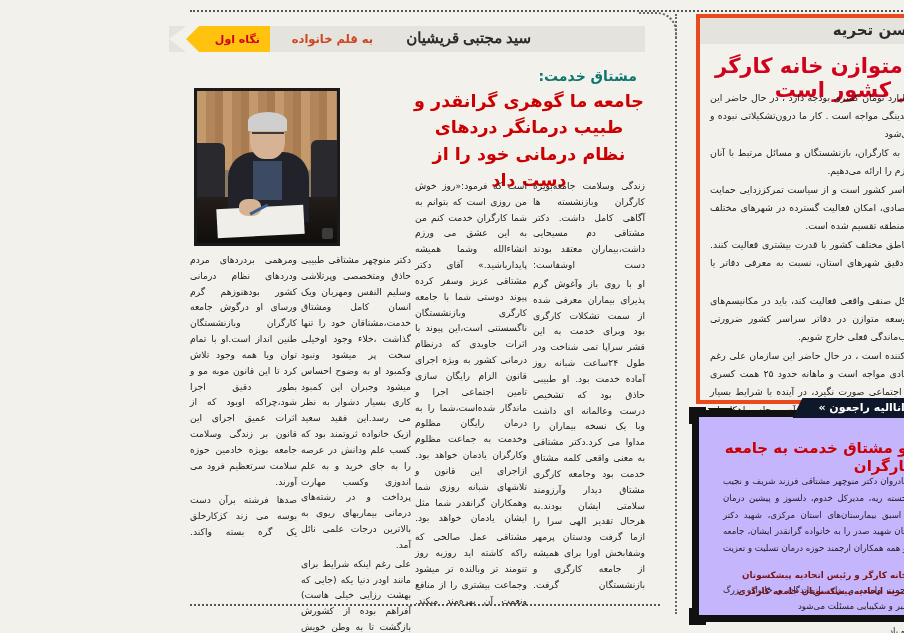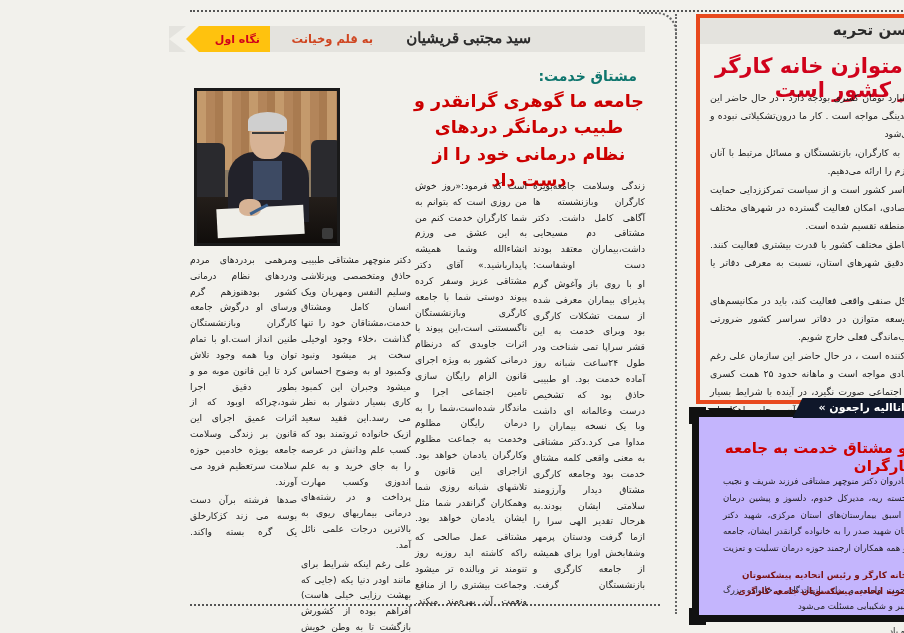--- a/index.html
+++ b/index.html
@@ -216,21 +216,21 @@
 
   <div class="top-rule"></div>
   <div class="bottom-rule"></div>
   <div class="v-divider"></div>
   <div class="v-divider-cap"></div>
 
   <div id="left-article">
 
     <div class="kicker-bar left-kicker"></div>
     <div class="kicker-tag light-notch" style="right:375px; top:0;">نگاه اول</div>
-    <div class="byline-small" style="right:272px;">به قلم وخیانت</div>
+    <div class="byline-small" style="right:272px;">به قلم خانواده</div>
     <div class="byline" style="right:114px;font-family:Liberation Serif, serif;">سید مجتبی قریشیان</div>
 
     <div class="eyebrow">مشتاق خدمت:</div>
     <div class="left-headline">جامعه ما گوهری گرانقدر و طبیب درمانگر دردهای نظام درمانی خود را از دست داد</div>
 
     <div class="photo-frame">
       <div class="photo-inner">
         <div class="ph-wall"></div>
         <div class="ph-chair-l"></div>
         <div class="ph-chair-r"></div>

